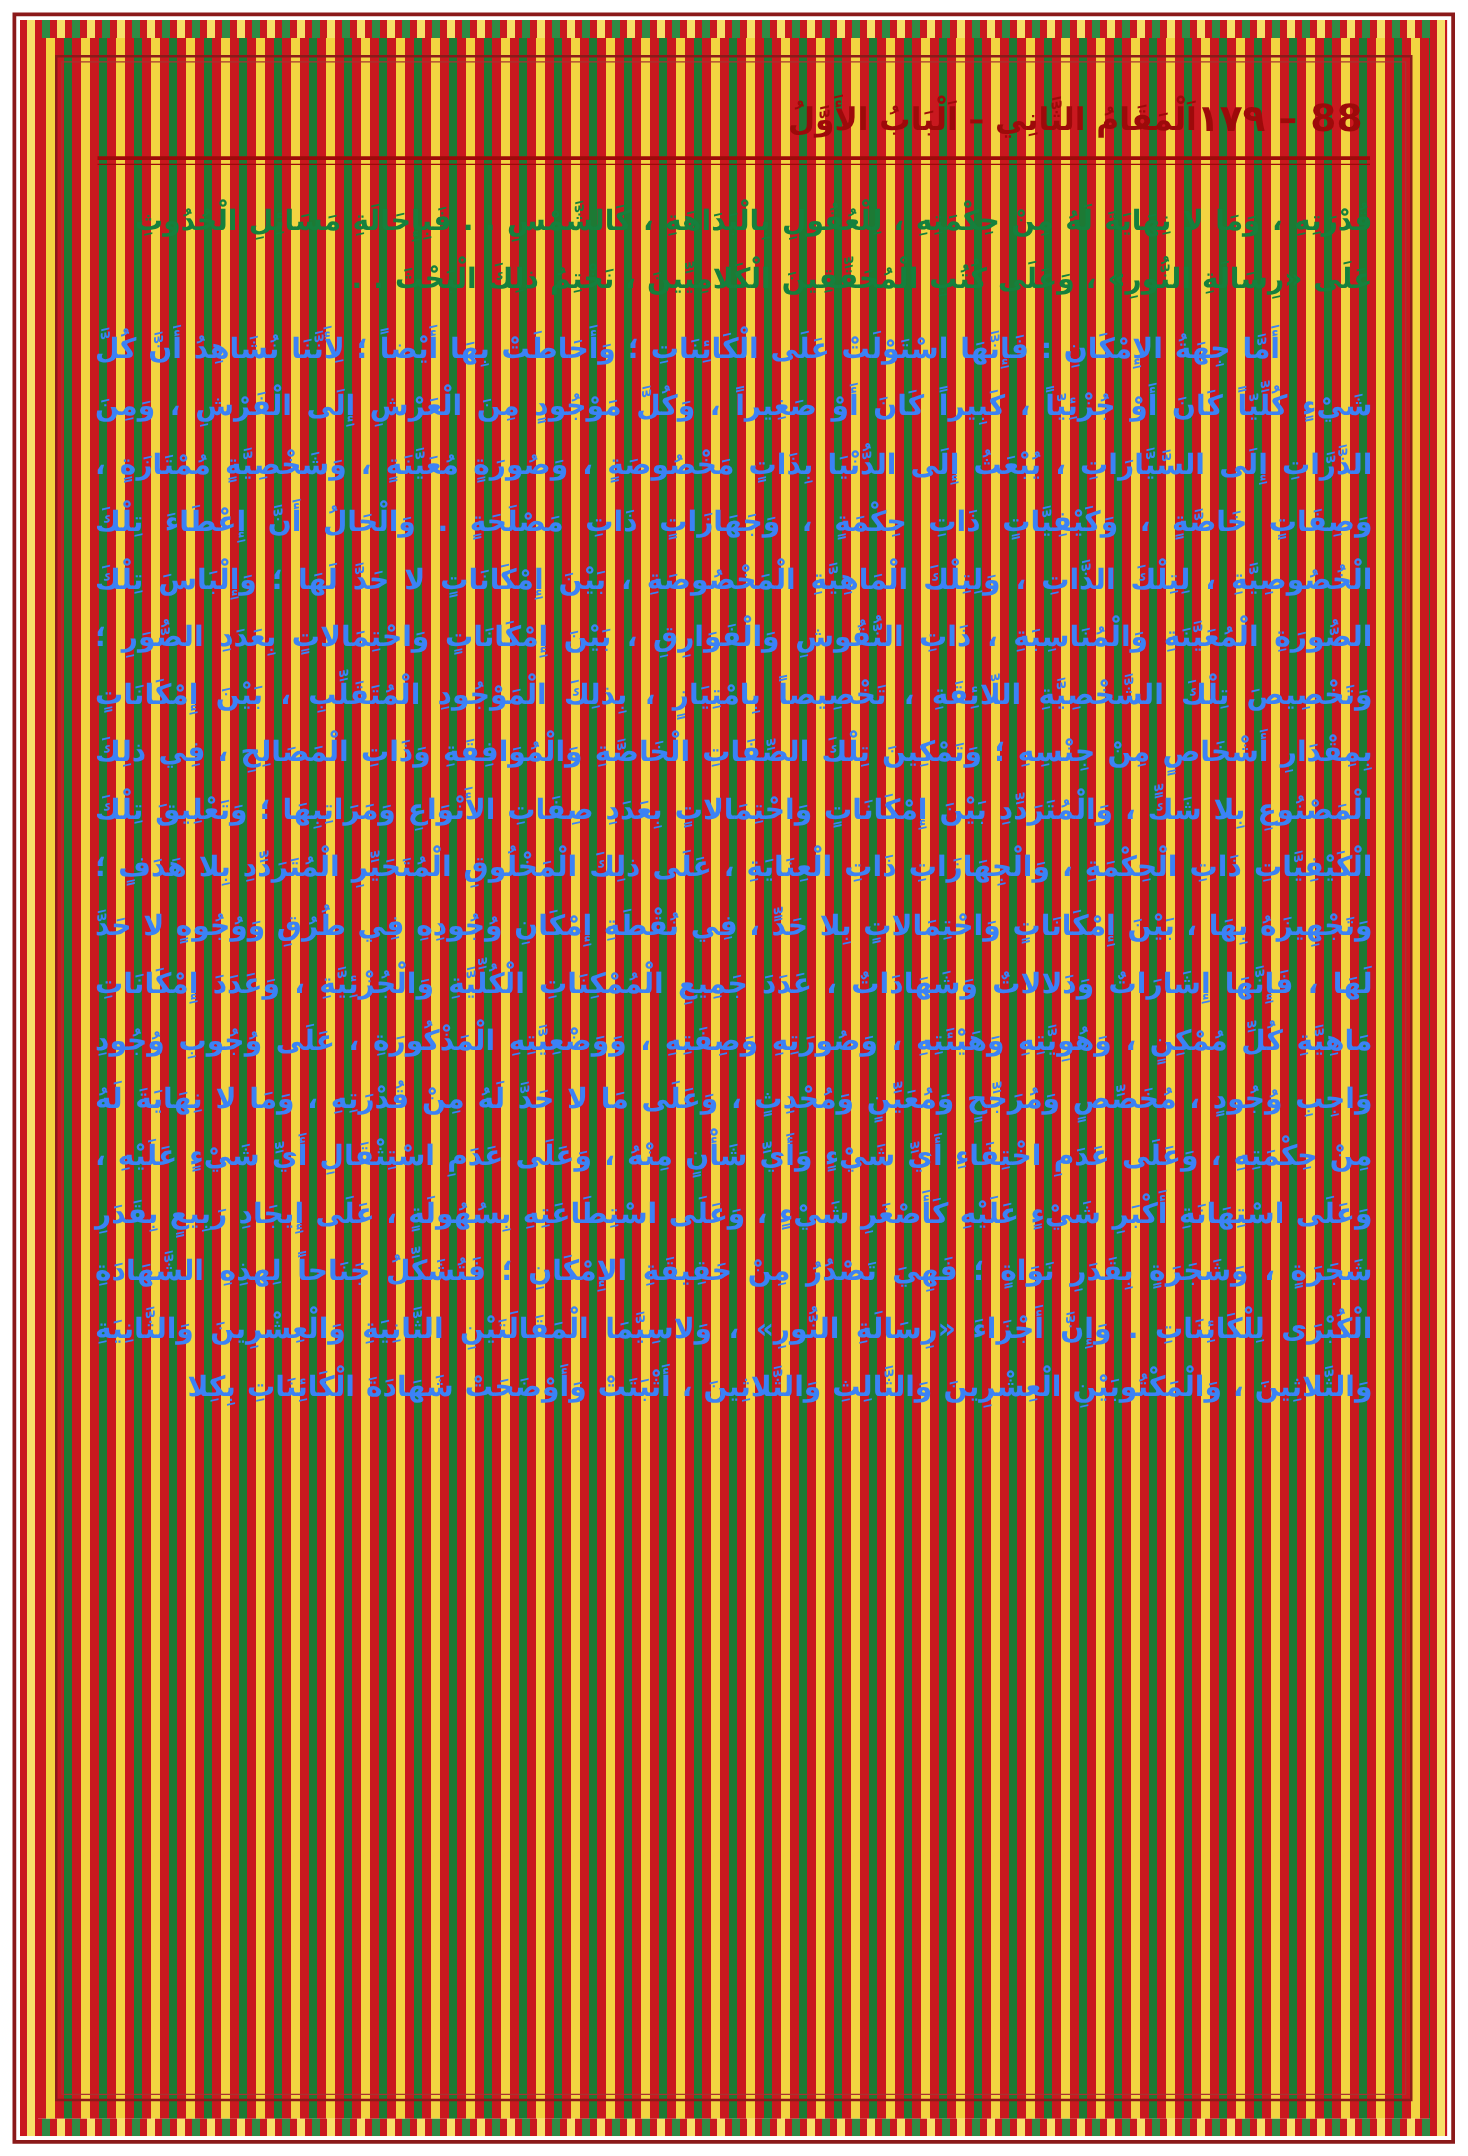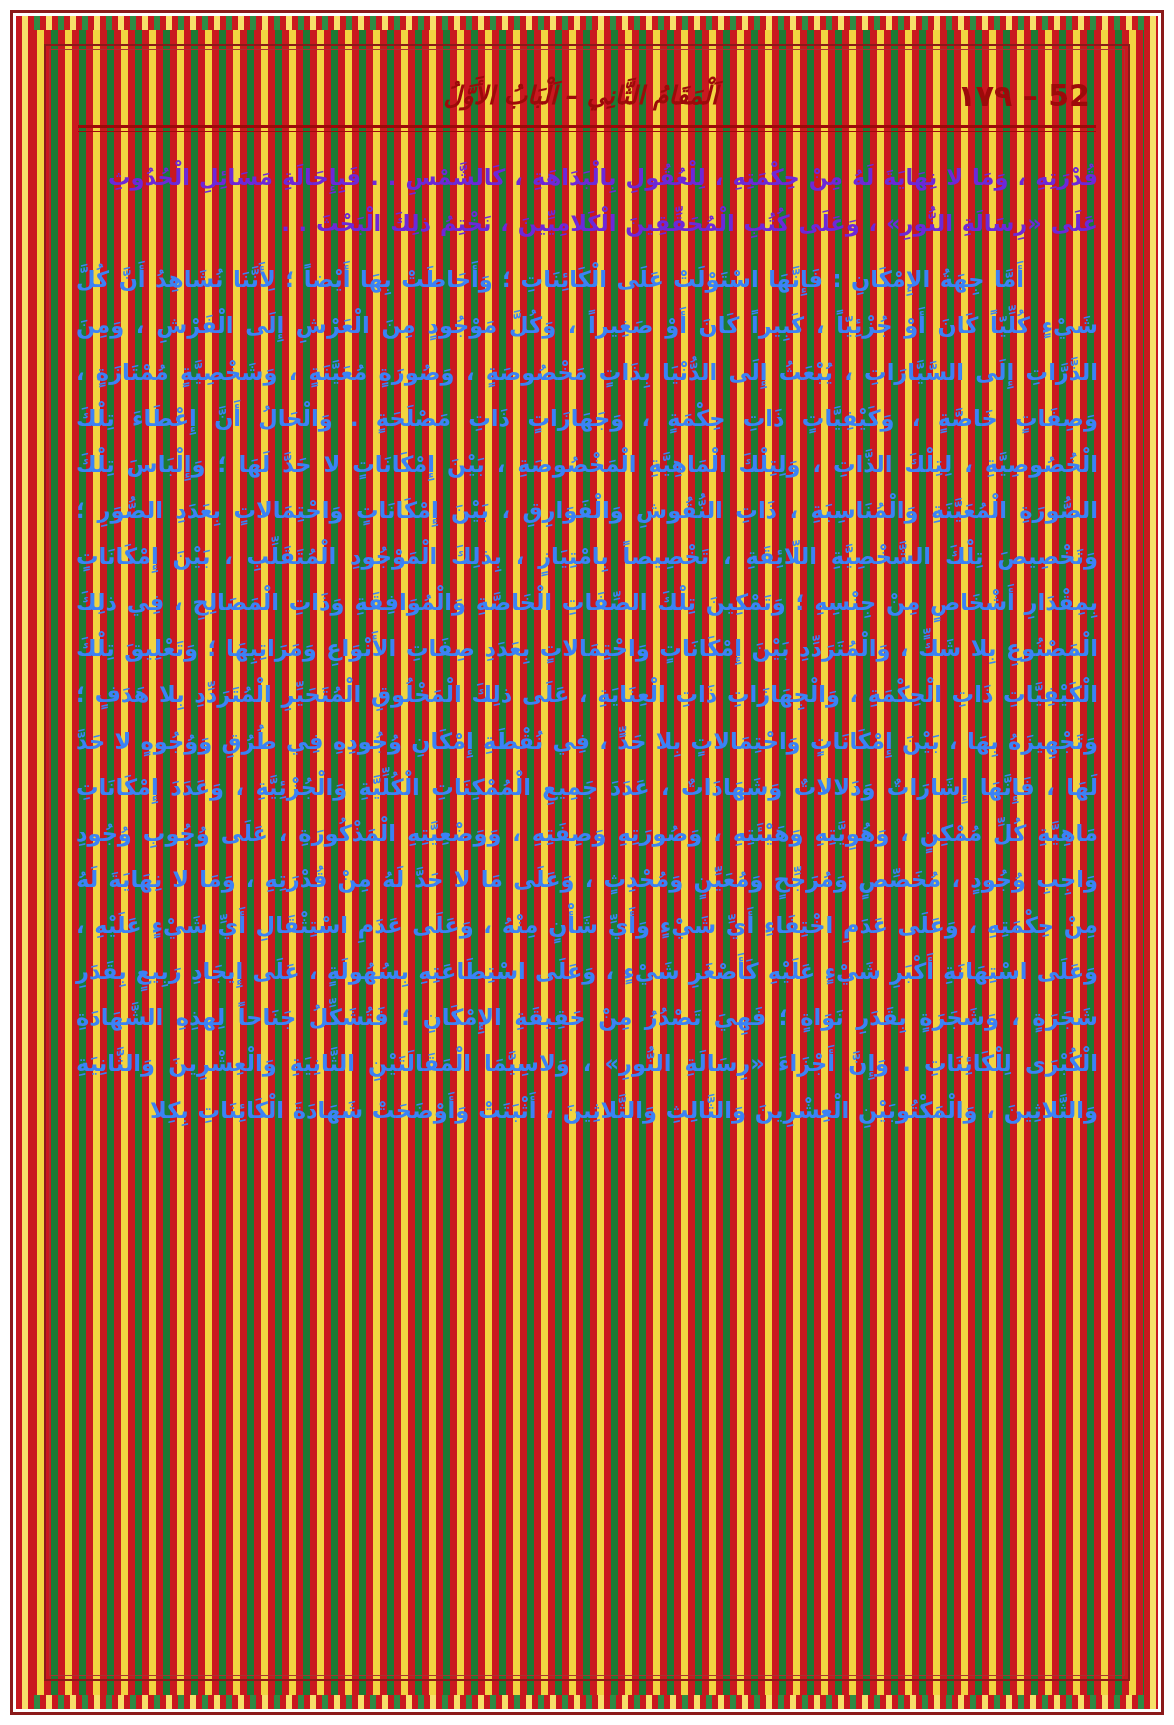--- a/index.html
+++ b/index.html
@@ -105,24 +105,22 @@
     color: #9d0a0a;
     font-size: 30px;
     font-weight: bold;
     letter-spacing: 1px;
     direction: rtl;
   }
   .header-title {
     color: #9d0a0a;
     font-size: 25px;
     font-weight: bold;
-    text-align: center;
     flex: 1;
     padding-left: 120px;
-    font-style: italic;
   }
   .header-rule {
     margin: 10px 2px 0 2px;
     border: 0;
     border-top: 3px solid #9d0a0a;
   }
   .header-rule2 {
     margin: 3px 2px 0 2px;
     border: 0;
     border-top: 1px solid #9d0a0a;
@@ -138,41 +136,41 @@
   .para {
     color: #3b82f6;
     font-size: 22.5px;
     line-height: 2.05;
     margin: 0 0 10px 0;
     text-align: justify;
     font-weight: bold;
     word-spacing: 1px;
   }
   .para.dark {
-    color: #6d28d9;
+    color: #15803d;
     margin-left: 32px;
   }
   .para.indent {
     text-indent: 74px;
   }
 </style>
 </head>
 <body>
 
 <div class="page">
 
   <div class="frame-outer"></div>
   <div class="frame-ornament"></div>
   <div class="frame-inner"></div>
   <div class="frame-inner2"></div>
 
   <div class="content">
 
     <div class="header">
-      <div class="header-page">52 – ١٧٩</div>
+      <div class="header-page">88 – ١٧٩</div>
       <div class="header-title">اَلْمَقَامُ الثَّانِي – اَلْبَابُ الأَوَّلُ</div>
     </div>
     <hr class="header-rule">
     <hr class="header-rule2">
 
     <div class="body-text">
       <p class="para dark">قُدْرَتِهِ ، وَمَا لا نِهَايَةَ لَهُ مِنْ حِكْمَتِهِ ، لِلْعُقُولِ بِالْبَدَاهَةِ ، كَالشَّمْسِ . . فَبِإِحَالَةِ مَسَائِلِ الْحُدُوثِ عَلَى «رِسَالَةِ النُّورِ» ، وَعَلَى كُتُبِ الْمُحَقِّقِينَ الْكَلامِيِّينَ ، نَخْتِمُ ذلِكَ الْبَحْثَ . .</p>
       <p class="para indent">أَمَّا جِهَةُ الإِمْكَانِ : فَإِنَّهَا اسْتَوْلَتْ عَلَى الْكَائِنَاتِ ؛ وَأَحَاطَتْ بِهَا أَيْضاً ؛ لِأَنَّنَا نُشَاهِدُ أَنَّ كُلَّ شَيْءٍ كُلِّيّاً كَانَ أَوْ جُزْئِيّاً ، كَبِيراً كَانَ أَوْ صَغِيراً ، وَكُلَّ مَوْجُودٍ مِنَ الْعَرْشِ إِلَى الْفَرْشِ ، وَمِنَ الذَّرَّاتِ إِلَى السَّيَّارَاتِ ، يُبْعَثُ إِلَى الدُّنْيَا بِذَاتٍ مَخْصُوصَةٍ ، وَصُورَةٍ مُعَيَّنَةٍ ، وَشَخْصِيَّةٍ مُمْتَازَةٍ ، وَصِفَاتٍ خَاصَّةٍ ، وَكَيْفِيَّاتٍ ذَاتِ حِكْمَةٍ ، وَجَهَازَاتٍ ذَاتِ مَصْلَحَةٍ . وَالْحَالُ أَنَّ إِعْطَاءَ تِلْكَ الْخُصُوصِيَّةِ ، لِتِلْكَ الذَّاتِ ، وَلِتِلْكَ الْمَاهِيَّةِ الْمَخْصُوصَةِ ، بَيْنَ إِمْكَانَاتٍ لا حَدَّ لَهَا ؛ وَإِلْبَاسَ تِلْكَ الصُّورَةِ الْمُعَيَّنَةِ وَالْمُنَاسِبَةِ ، ذَاتِ النُّقُوشِ وَالْفَوَارِقِ ، بَيْنَ إِمْكَانَاتٍ وَاحْتِمَالاتٍ بِعَدَدِ الصُّوَرِ ؛ وَتَخْصِيصَ تِلْكَ الشَّخْصِيَّةِ اللّائِقَةِ ، تَخْصِيصاً بِامْتِيَازٍ ، بِذلِكَ الْمَوْجُودِ الْمُتَقَلِّبِ ، بَيْنَ إِمْكَانَاتٍ بِمِقْدَارِ أَشْخَاصٍ مِنْ جِنْسِهِ ؛ وَتَمْكِينَ تِلْكَ الصِّفَاتِ الْخَاصَّةِ وَالْمُوَافِقَةِ وَذَاتِ الْمَصَالِحِ ، فِي ذلِكَ الْمَصْنُوعِ بِلا شَكٍّ ، وَالْمُتَرَدِّدِ بَيْنَ إِمْكَانَاتٍ وَاحْتِمَالاتٍ بِعَدَدِ صِفَاتِ الأَنْوَاعِ وَمَرَاتِبِهَا ؛ وَتَعْلِيقَ تِلْكَ الْكَيْفِيَّاتِ ذَاتِ الْحِكْمَةِ ، وَالْجِهَازَاتِ ذَاتِ الْعِنَايَةِ ، عَلَى ذلِكَ الْمَخْلُوقِ الْمُتَحَيِّرِ الْمُتَرَدِّدِ بِلا هَدَفٍ ؛ وَتَجْهِيزَهُ بِهَا ، بَيْنَ إِمْكَانَاتٍ وَاحْتِمَالاتٍ بِلا حَدٍّ ، فِي نُقْطَةِ إِمْكَانِ وُجُودِهِ فِي طُرُقِ وَوُجُوهٍ لا حَدَّ لَهَا ، فَإِنَّهَا إِشَارَاتٌ وَدَلالاتٌ وَشَهَادَاتٌ ، عَدَدَ جَمِيعِ الْمُمْكِنَاتِ الْكُلِّيَّةِ وَالْجُزْئِيَّةِ ، وَعَدَدَ إِمْكَانَاتِ مَاهِيَّةِ كُلِّ مُمْكِنٍ ، وَهُوِيَّتِهِ وَهَيْئَتِهِ ، وَصُورَتِهِ وَصِفَتِهِ ، وَوَضْعِيَّتِهِ الْمَذْكُورَةِ ، عَلَى وُجُوبِ وُجُودِ وَاجِبِ وُجُودٍ ، مُخَصِّصٍ وَمُرَجِّحٍ وَمُعَيِّنٍ وَمُحْدِثٍ ، وَعَلَى مَا لا حَدَّ لَهُ مِنْ قُدْرَتِهِ ، وَمَا لا نِهَايَةَ لَهُ مِنْ حِكْمَتِهِ ، وَعَلَى عَدَمِ اخْتِفَاءِ أَيِّ شَيْءٍ وَأَيِّ شَأْنٍ مِنْهُ ، وَعَلَى عَدَمِ اسْتِثْقَالِ أَيِّ شَيْءٍ عَلَيْهِ ، وَعَلَى اسْتِهَانَةِ أَكْبَرِ شَيْءٍ عَلَيْهِ كَأَصْغَرِ شَيْءٍ ، وَعَلَى اسْتِطَاعَتِهِ بِسُهُولَةٍ ، عَلَى إِيجَادِ رَبِيعٍ بِقَدَرِ شَجَرَةٍ ، وَشَجَرَةٍ بِقَدَرِ نَوَاةٍ ؛ فَهِيَ تَصْدُرُ مِنْ حَقِيقَةِ الإِمْكَانِ ؛ فَتُشَكِّلُ جَنَاحاً لِهذِهِ الشَّهَادَةِ الْكُبْرَى لِلْكَائِنَاتِ . وَإِنَّ أَجْزَاءَ «رِسَالَةِ النُّورِ» ، وَلاسِيَّمَا الْمَقَالَتَيْنِ الثَّانِيَةِ وَالْعِشْرِينَ وَالثَّانِيَةِ وَالثَّلاثِينَ ، وَالْمَكْتُوبَيْنِ الْعِشْرِينَ وَالثَّالِثِ وَالثَّلاثِينَ ، أَثْبَتَتْ وَأَوْضَحَتْ شَهَادَةَ الْكَائِنَاتِ بِكِلا</p>
     </div>
 

